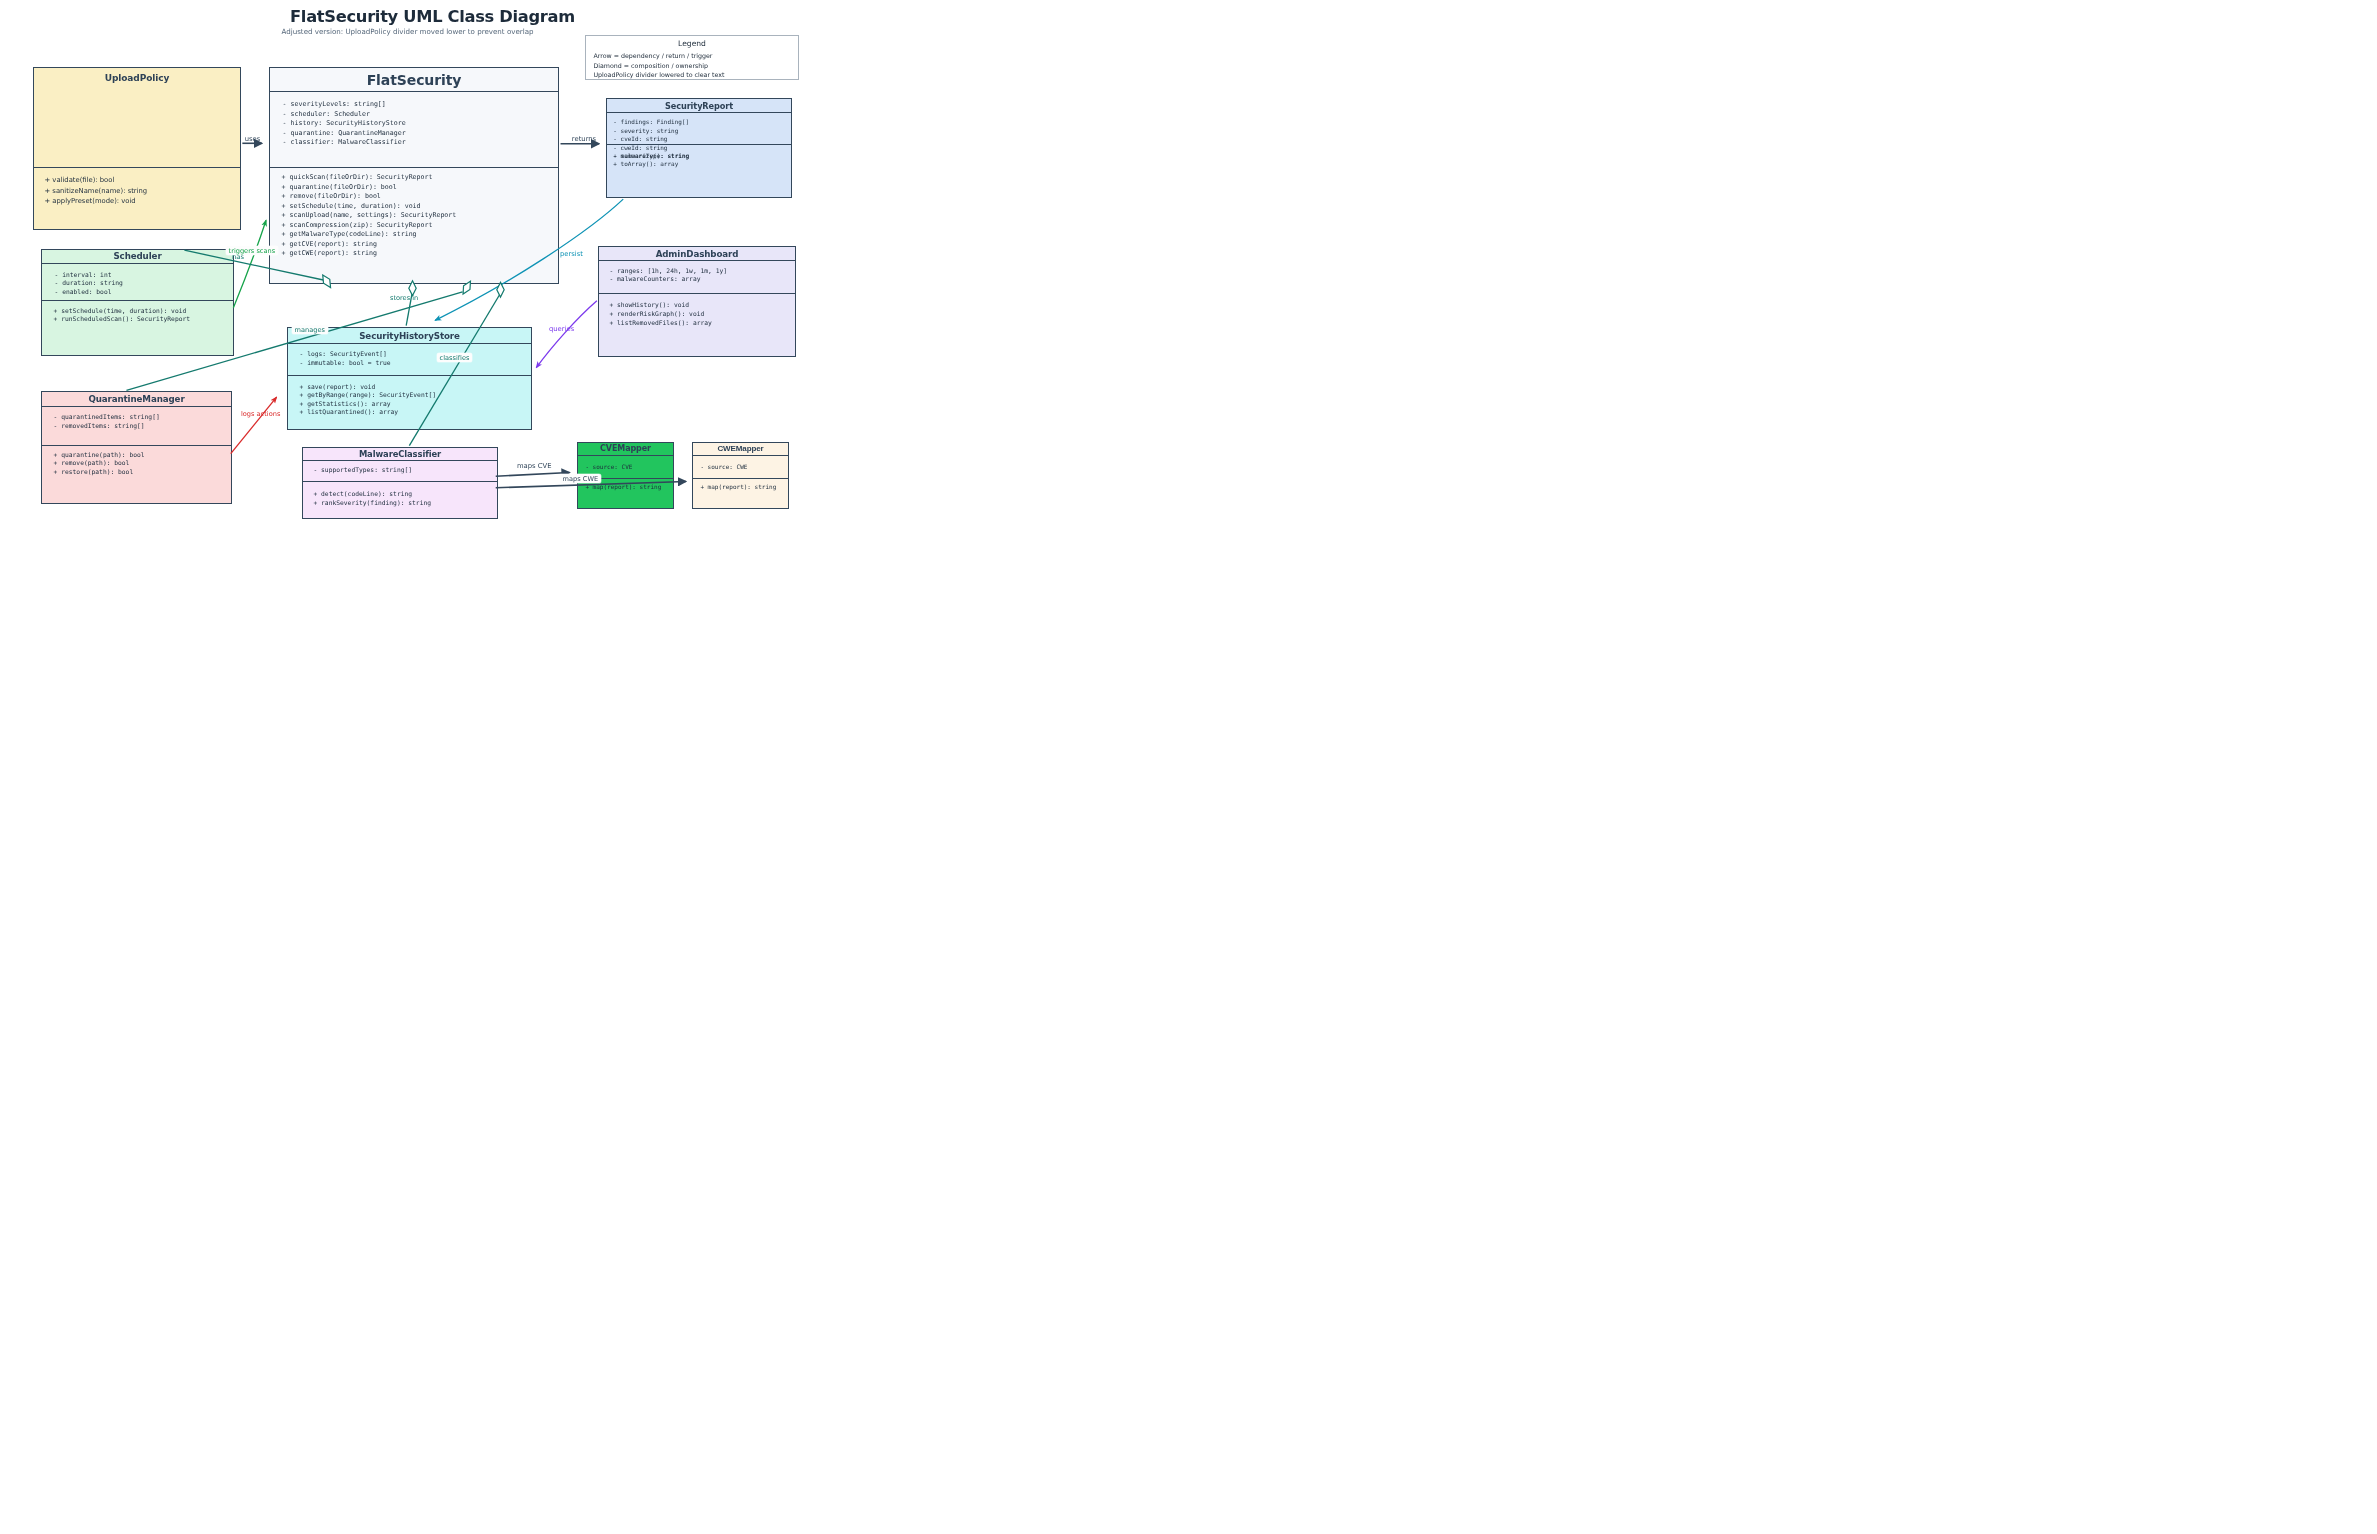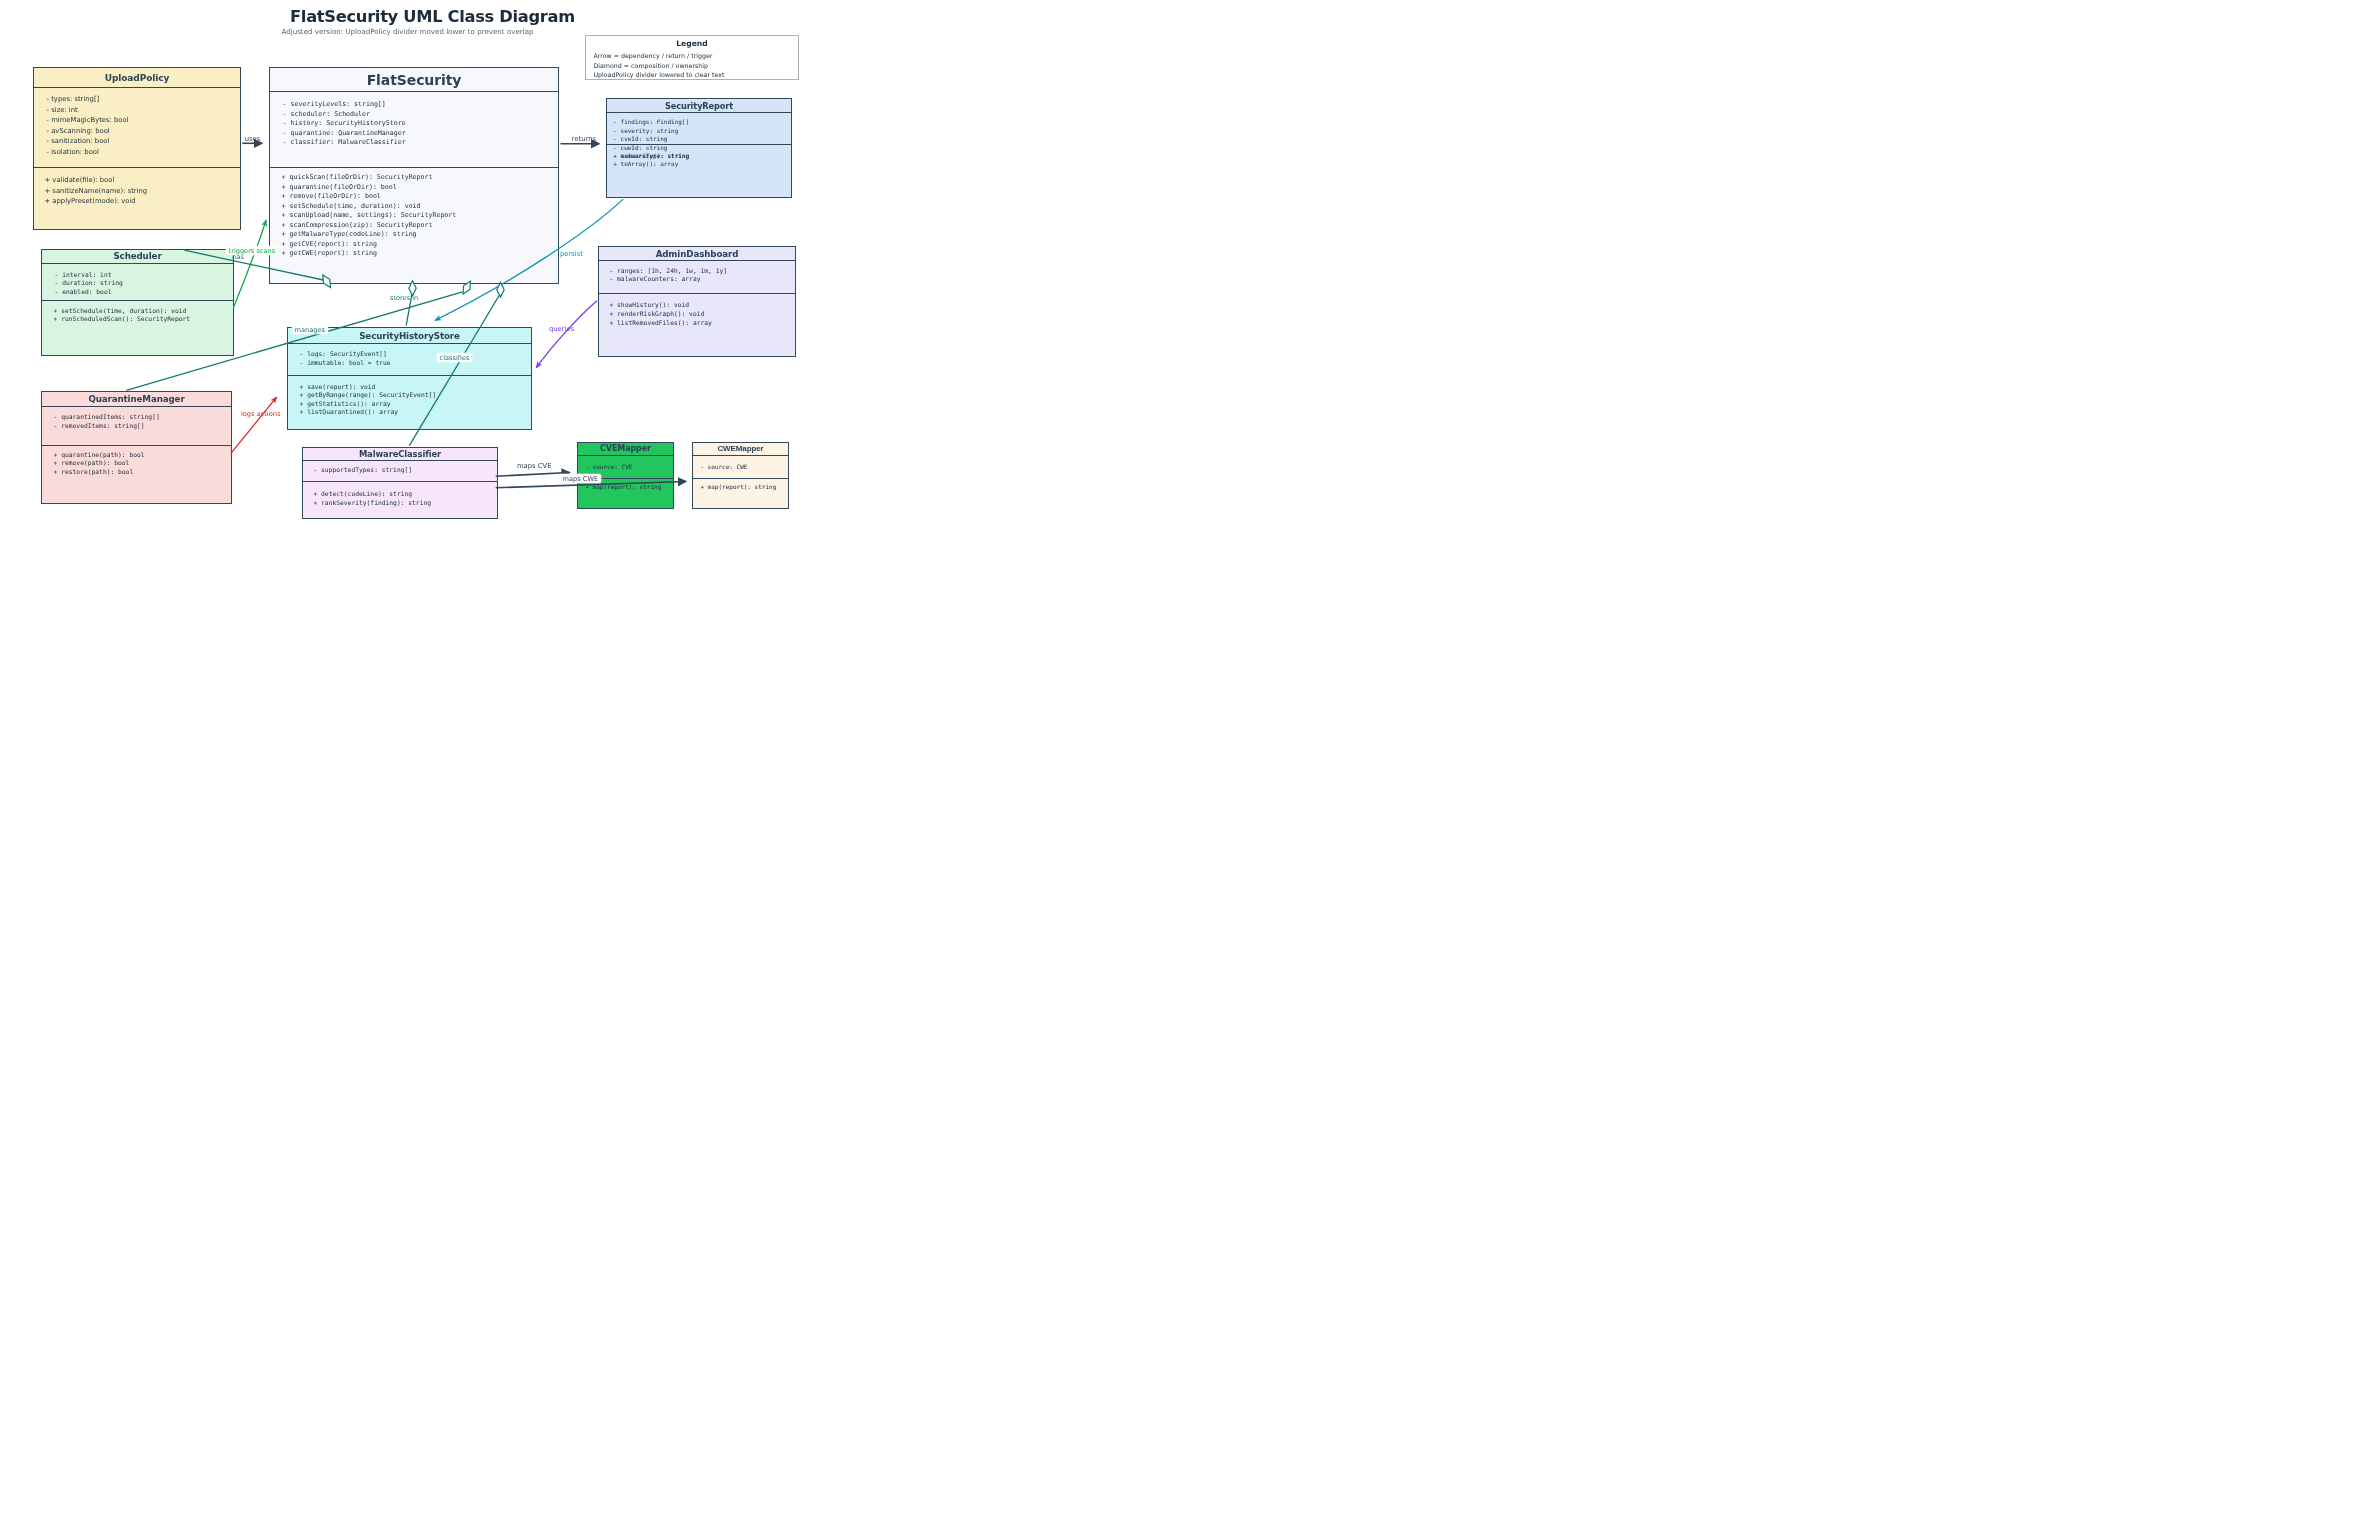--- a/index.html
+++ b/index.html
@@ -7,21 +7,21 @@
           font-family:"DejaVu Sans","Liberation Sans",sans-serif;color:#1e2d3d;}
   
   #page-title{position:absolute;left:0;top:7.4px;width:100%;text-align:center;
               font-size:16.3px;font-weight:bold;color:#1d2b3a;letter-spacing:-0.3px;padding-left:25px;}
   #page-subtitle{position:absolute;left:0;top:27px;width:100%;text-align:center;
               font-size:7.1px;color:#55677a;}
   
   #legend{position:absolute;left:585px;top:35px;width:212px;height:43px;
           background:#ffffff;border:1.1px solid #a9b3bd;}
   #legend .lg-title{position:absolute;top:3.2px;left:0;width:100%;text-align:center;
-          font-size:7.6px;font-weight:bold;color:#1d2b3a;}
+          font-size:7.6px;font-weight:normal;color:#1d2b3a;}
   #legend .lg-line{position:absolute;left:7.4px;font-size:6.3px;color:#24313f;white-space:nowrap;}
   #legend .l1{top:16px;} #legend .l2{top:26px;} #legend .l3{top:35px;}
   
   .uml{position:absolute;border:1.3px solid #33475b;box-sizing:border-box;}
   .uml .hdr{position:absolute;left:0;top:0;width:100%;text-align:center;
             font-weight:bold;color:#2e4257;letter-spacing:-0.1px;}
   .uml .comp{position:absolute;left:0;width:100%;box-sizing:border-box;border-top:1.1px solid #33475b;}
   .mono{font-family:"DejaVu Sans Mono","Liberation Mono",monospace;}
   .row{white-space:nowrap;}
 
@@ -119,28 +119,20 @@
 
   <div id="legend">
     <div class="lg-title">Legend</div>
     <div class="lg-line l1">Arrow = dependency / return / trigger</div>
     <div class="lg-line l2">Diamond = composition / ownership</div>
     <div class="lg-line l3">UploadPolicy divider lowered to clear text</div>
   </div>
 
   <div class="uml" id="c-upload">
     <div class="hdr">UploadPolicy</div>
-    <div class="comp attrs">
-        <div class="row">- types: string[]</div>
-        <div class="row">- size: int</div>
-        <div class="row">- mimeMagicBytes: bool</div>
-        <div class="row">- avScanning: bool</div>
-        <div class="row">- sanitization: bool</div>
-        <div class="row">- isolation: bool</div>
-      </div>
     <div class="comp methods">
         <div class="row">+ validate(file): bool</div>
         <div class="row">+ sanitizeName(name): string</div>
         <div class="row">+ applyPreset(mode): void</div>
       </div>
   </div>
 
   <div class="uml mono" id="c-flat">
     <div class="hdr" style="font-family:'DejaVu Sans','Liberation Sans',sans-serif;">FlatSecurity</div>
     <div class="comp attrs">

